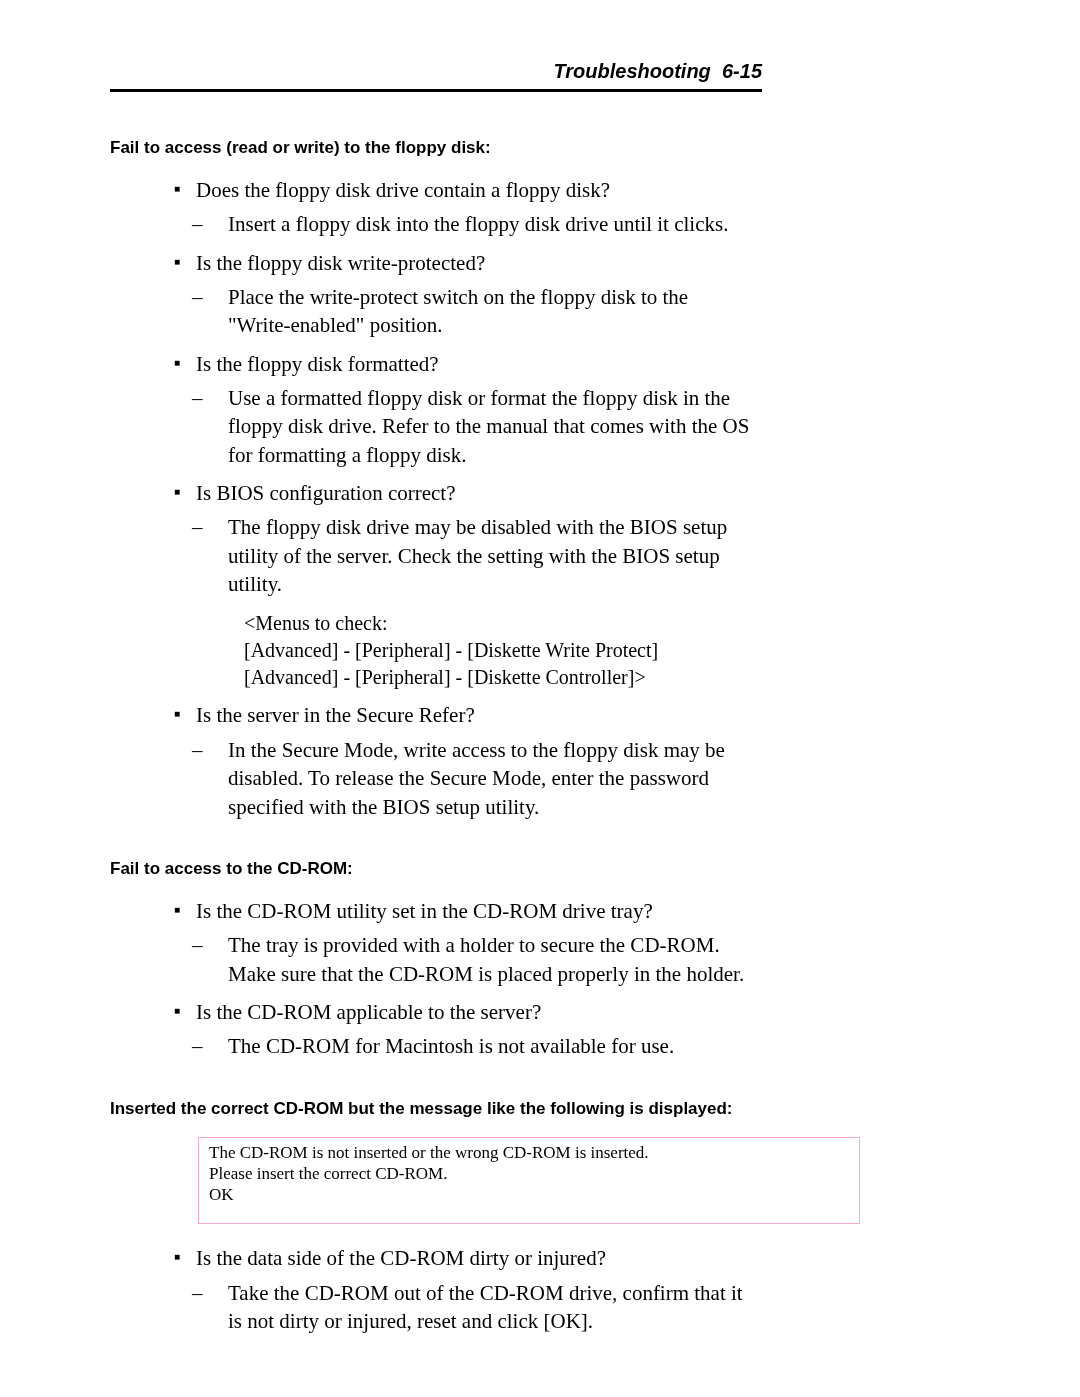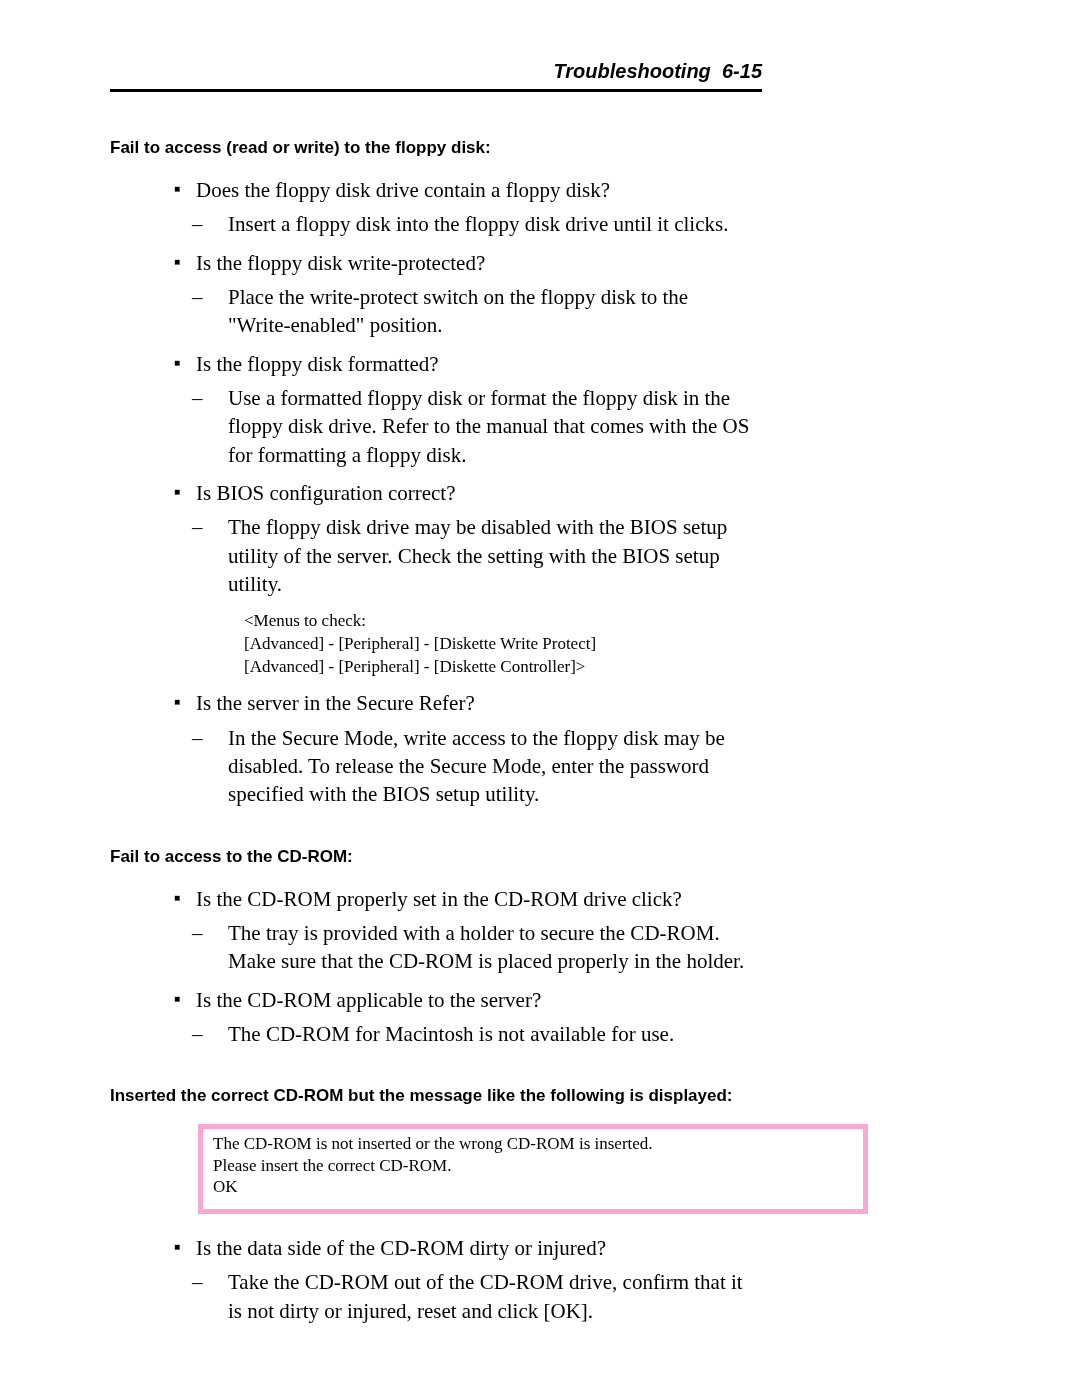--- a/index.html
+++ b/index.html
@@ -65,28 +65,28 @@
   .sub .dash {
     display: inline-block;
     width: 18px;
   }
   .sub-indent {
     padding-left: 18px;
     text-indent: -18px;
   }
   .menus {
     margin: 12px 0 2px 48px;
-    font-size: 17px;
+    font-size: 20px;
     line-height: 1.35;
   }
   .msg-box {
     margin: 0 0 20px 88px;
-    border: 5px solid #f9a8d4;
+    border: 1px solid #f9a8d4;
     width: 640px;
-    padding: 4px 10px 12px 10px;
+    padding: 4px 10px 18px 10px;
     font-family: "Times New Roman", Times, serif;
     font-size: 17px;
     line-height: 1.25;
   }
 </style>
 </head>
 <body>
 
 <div class="page">
 
@@ -120,21 +120,21 @@
     </li>
     <li>
       <span>Is the server in the Secure Refer?</span>
       <div class="sub sub-indent"><span class="dash">–</span><span>In the Secure Mode, write access to the floppy disk may be disabled.  To release the Secure Mode, enter the password specified with the BIOS setup utility.</span></div>
     </li>
   </ul>
 
   <div class="section-title sp">Fail to access to the CD-ROM:</div>
   <ul class="bul">
     <li>
-      <span>Is the CD-ROM properly set in the CD-ROM drive click?</span>
+      <span>Is the CD-ROM utility set in the CD-ROM drive tray?</span>
       <div class="sub sub-indent"><span class="dash">–</span><span>The tray is provided with a holder to secure the CD-ROM.  Make sure that the CD-ROM is placed properly in the holder.</span></div>
     </li>
     <li>
       <span>Is the CD-ROM applicable to the server?</span>
       <div class="sub sub-indent"><span class="dash">–</span><span>The CD-ROM for Macintosh is not available for use.</span></div>
     </li>
   </ul>
 
   <div class="section-title sp">Inserted the correct CD-ROM but the message like the following is displayed:</div>
   <div class="msg-box">

